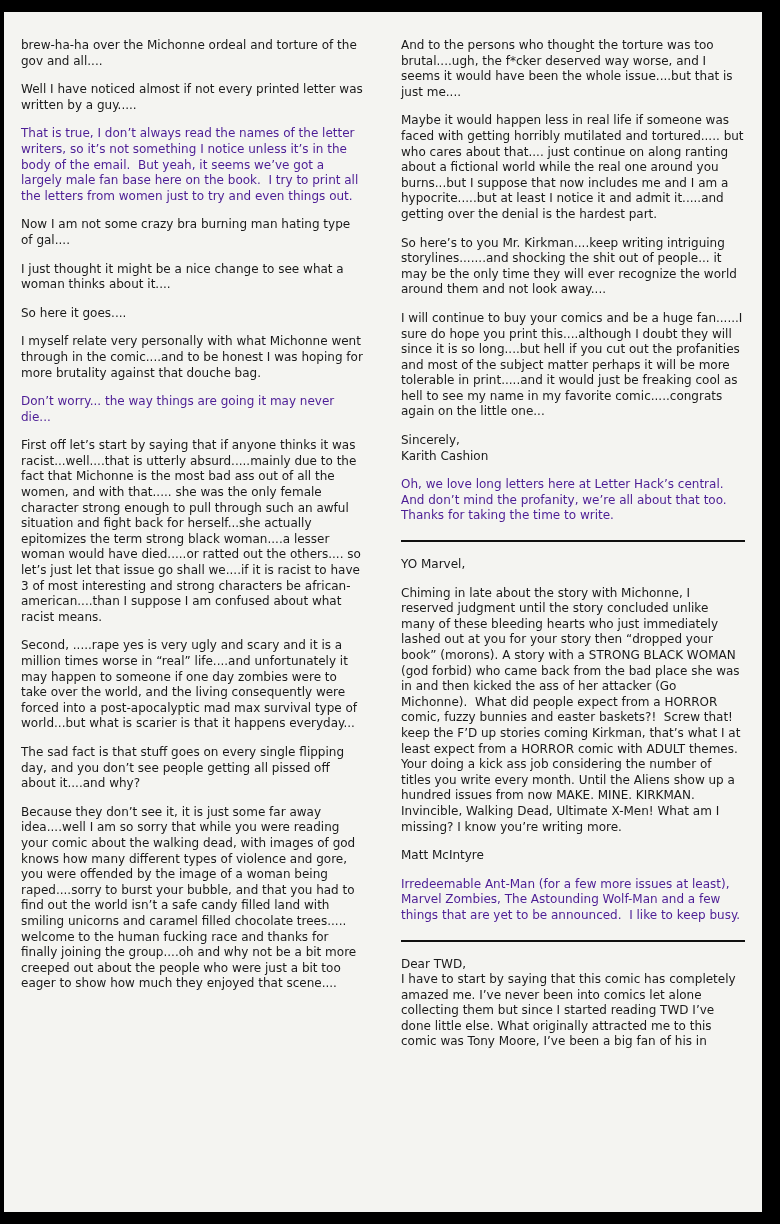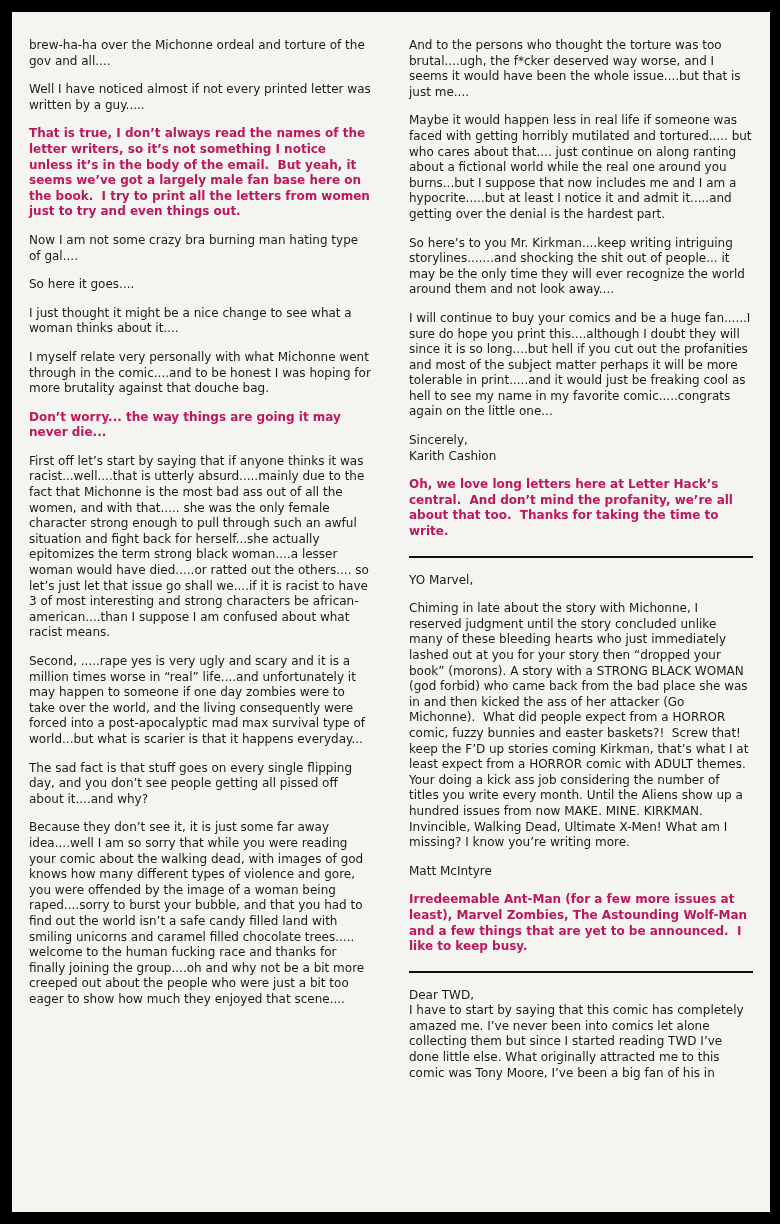--- a/index.html
+++ b/index.html
@@ -5,21 +5,21 @@
   * { margin: 0; padding: 0; box-sizing: border-box; }
   html, body { width: 780px; height: 1224px; }
   body {
     background: #000000;
     position: relative;
     font-family: "DejaVu Sans", sans-serif;
     overflow: hidden;
   }
   .page {
     position: absolute;
-    left: 12px;
+    left: 4px;
     top: 12px;
     width: 758px;
     height: 1200px;
     background: #f4f4f1;
     overflow: hidden;
     padding: 26px 18px 0 17px;
     display: flex;
     gap: 36px;
   }
   .col {
@@ -27,41 +27,41 @@
     width: 344px;
   }
   .para {
     font-size: 12px;
     line-height: 15.6px;
     color: #1a1a1a;
     margin: 0 0 13px 0;
     white-space: pre-wrap;
   }
   .para.bold {
-    font-weight: bold;
-    color: #be185d;
+    font-weight: normal;
+    color: #4c1d95;
   }
   hr.divider {
     border: none;
     border-top: 2px solid #101010;
     margin: 16px 0 15px 0;
     width: 100%;
   }
 </style>
 </head>
 <body>
 
 <div class="page">
   <div class="col">
       <p class="para">brew-ha-ha over the Michonne ordeal and torture of the gov and all....</p>
       <p class="para">Well I have noticed almost if not every printed letter was written by a guy.....</p>
       <p class="para bold">That is true, I don’t always read the names of the letter writers, so it’s not something I notice unless it’s in the body of the email.  But yeah, it seems we’ve got a largely male fan base here on the book.  I try to print all the letters from women just to try and even things out.</p>
       <p class="para">Now I am not some crazy bra burning man hating type of gal....</p>
+      <p class="para">I just thought it might be a nice change to see what a woman thinks about it....</p>
       <p class="para">So here it goes....</p>
-      <p class="para">I just thought it might be a nice change to see what a woman thinks about it....</p>
       <p class="para">I myself relate very personally with what Michonne went through in the comic....and to be honest I was hoping for more brutality against that douche bag.</p>
       <p class="para bold">Don’t worry... the way things are going it may never die...</p>
       <p class="para">First off let’s start by saying that if anyone thinks it was racist...well....that is utterly absurd.....mainly due to the fact that Michonne is the most bad ass out of all the women, and with that..... she was the only female character strong enough to pull through such an awful situation and fight back for herself...she actually epitomizes the term strong black woman....a lesser woman would have died.....or ratted out the others.... so let’s just let that issue go shall we....if it is racist to have 3 of most interesting and strong characters be african-american....than I suppose I am confused about what racist means.</p>
       <p class="para">Second, .....rape yes is very ugly and scary and it is a million times worse in “real” life....and unfortunately it may happen to someone if one day zombies were to take over the world, and the living consequently were forced into a post-apocalyptic mad max survival type of world...but what is scarier is that it happens everyday...</p>
       <p class="para">The sad fact is that stuff goes on every single flipping day, and you don’t see people getting all pissed off about it....and why?</p>
       <p class="para">Because they don’t see it, it is just some far away idea....well I am so sorry that while you were reading your comic about the walking dead, with images of god knows how many different types of violence and gore, you were offended by the image of a woman being raped....sorry to burst your bubble, and that you had to find out the world isn’t a safe candy filled land with smiling unicorns and caramel filled chocolate trees..... welcome to the human fucking race and thanks for finally joining the group....oh and why not be a bit more creeped out about the people who were just a bit too eager to show how much they enjoyed that scene....</p>
     </div>
   <div class="col">
       <p class="para">And to the persons who thought the torture was too brutal....ugh, the f*cker deserved way worse, and I seems it would have been the whole issue....but that is just me....</p>
       <p class="para">Maybe it would happen less in real life if someone was faced with getting horribly mutilated and tortured..... but who cares about that.... just continue on along ranting about a fictional world while the real one around you burns...but I suppose that now includes me and I am a hypocrite.....but at least I notice it and admit it.....and getting over the denial is the hardest part.</p>

